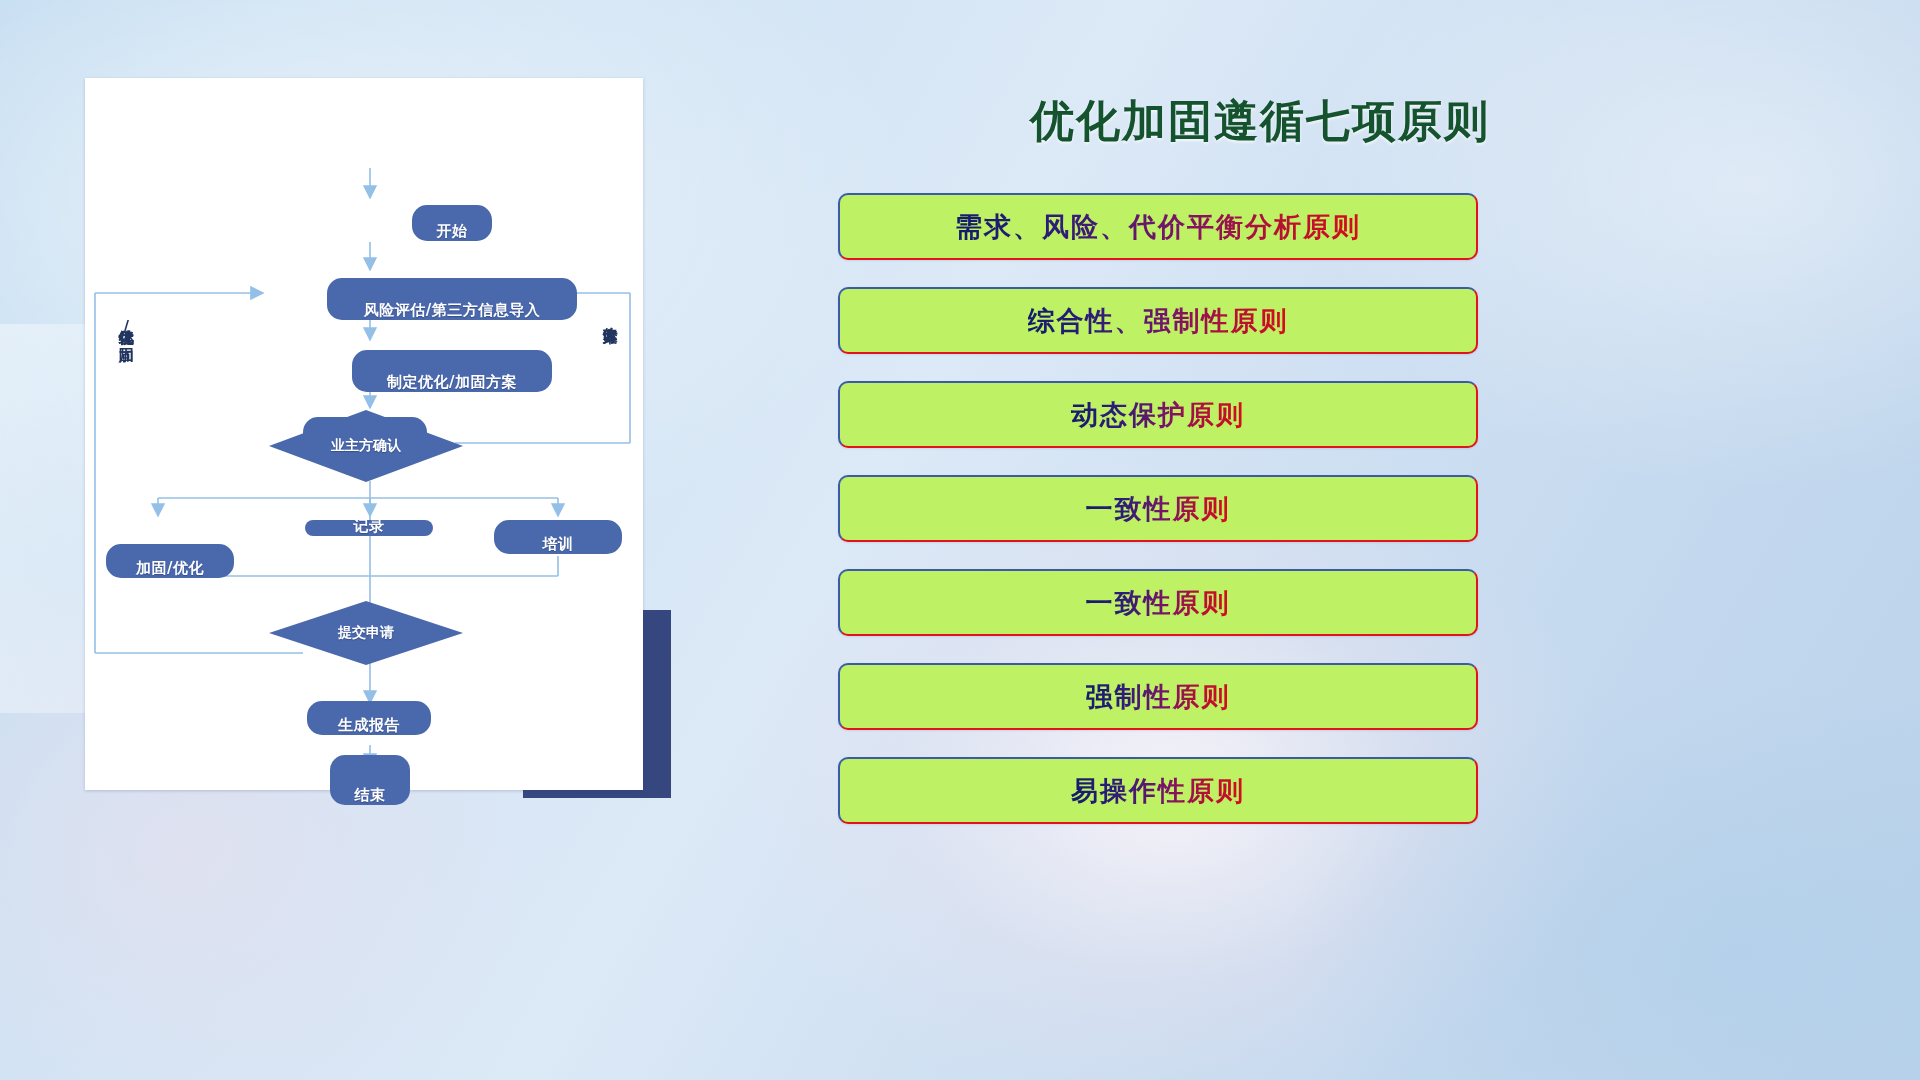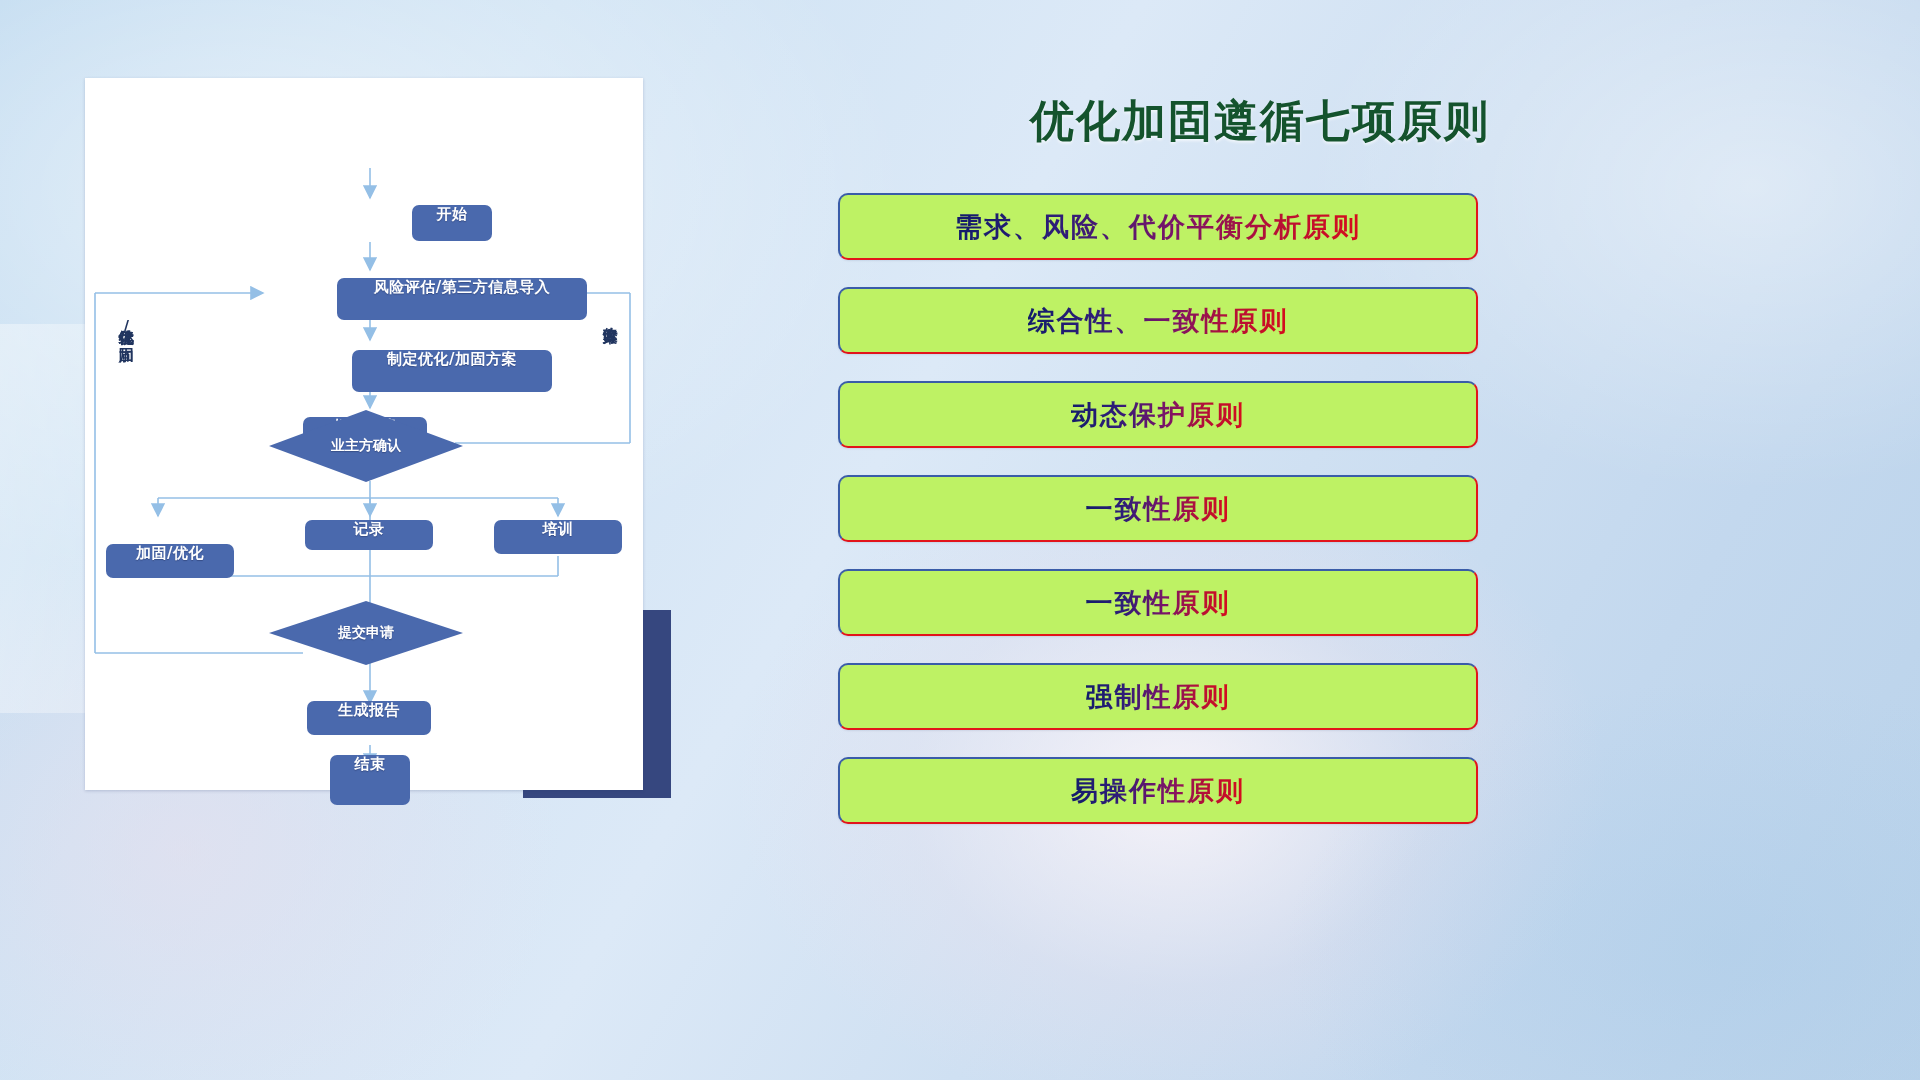--- a/index.html
+++ b/index.html
@@ -28,22 +28,22 @@
 
   
   .shadow-block{position:absolute;left:523px;top:610px;width:148px;height:188px;
     background:#36477f;}
   .chart-card{position:absolute;left:85px;top:78px;width:558px;height:712px;
     background:#ffffff;box-shadow:0 1px 3px rgba(40,60,110,.22);}
 
   
   .flow-svg{position:absolute;left:85px;top:78px;width:558px;height:712px;}
 
-  .node{position:absolute;display:flex;align-items:flex-start;justify-content:center;
-    background:#4a69ad;border-radius:7px;color:#fff;font-weight:bold;
+  .node{position:absolute;display:flex;align-items:flex-end;justify-content:center;
+    background:#4a69ad;border-radius:15px;color:#fff;font-weight:bold;
     font-family:"DejaVu Sans","Liberation Sans",sans-serif;
     letter-spacing:.5px;text-shadow:0 1px 1px rgba(20,30,70,.35);}
   .node.small{font-size:15px;}
   .node.mid{font-size:15px;}
 
   .diamond-wrap{position:absolute;}
   .diamond-txt{position:absolute;inset:0;display:flex;align-items:center;justify-content:center;
     color:#fff;font-weight:bold;font-size:14px;
     font-family:"DejaVu Sans","Liberation Sans",sans-serif;
     text-shadow:0 1px 1px rgba(20,30,70,.35);}
@@ -127,21 +127,21 @@
       <line x1="370" y1="365" x2="545" y2="365"></line>
       <line x1="545" y1="365" x2="545" y2="215"></line>
       <line x1="545" y1="215" x2="398" y2="215" marker-end="url(#ah)"></line>
     </g>
   </svg>
 
   <div class="node small" style="left:412px;top:205px;width:80px;height:36px;">
     <span>开始</span>
   </div>
 
-  <div class="node mid" style="left:327px;top:278px;width:250px;height:42px;margin-left:10px;">
+  <div class="node mid" style="left:327px;top:278px;width:250px;height:42px;">
     <span>风险评估/第三方信息导入</span>
   </div>
 
   <div class="node mid" style="left:352px;top:350px;width:200px;height:42px;">
     <span>制定优化/加固方案</span>
   </div>
 
   <div class="node small" style="left:303px;top:417px;width:124px;height:36px;">
     <span>提交申请</span>
   </div>
@@ -150,21 +150,21 @@
     <svg width="196" height="74" viewBox="0 0 196 74">
       <polygon points="98,1 195,37 98,73 1,37" fill="#4a69ad"></polygon>
     </svg>
     <div class="diamond-txt">业主方确认</div>
   </div>
 
   <div class="node small" style="left:106px;top:520px;width:128px;height:34px;margin-top:24px;">
     <span>加固/优化</span>
   </div>
 
-  <div class="node small" style="left:305px;top:520px;width:128px;height:30px;">
+  <div class="node small" style="left:305px;top:520px;width:128px;height:16px;">
     <span>记录</span>
   </div>
 
   <div class="node small" style="left:494px;top:520px;width:128px;height:34px;">
     <span>培训</span>
   </div>
 
   <div class="diamond-wrap" style="left:268px;top:600px;width:196px;height:66px;">
     <svg width="196" height="66" viewBox="0 0 196 66">
       <polygon points="98,1 195,33 98,65 1,33" fill="#4a69ad"></polygon>
@@ -184,21 +184,21 @@
 
   <div class="vtext" style="left:602px;top:315px;height:96px;">方案修改</div>
 
   <div class="right-title">优化加固遵循七项原则</div>
 
   <div class="cards">
     <div class="pcard">
       <span>需求、风险、代价平衡分析原则</span>
     </div>
     <div class="pcard">
-      <span>综合性、一致性原则</span>
+      <span>综合性、强制性原则</span>
     </div>
     <div class="pcard">
       <span>动态保护原则</span>
     </div>
     <div class="pcard">
       <span>一致性原则</span>
     </div>
     <div class="pcard">
       <span>一致性原则</span>
     </div>

